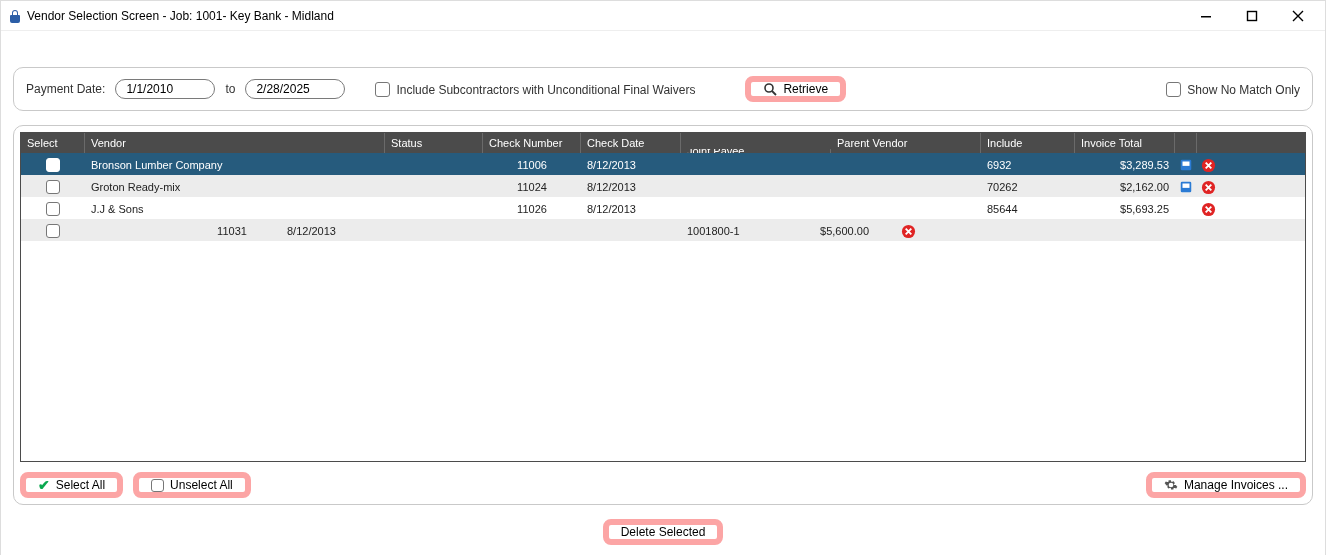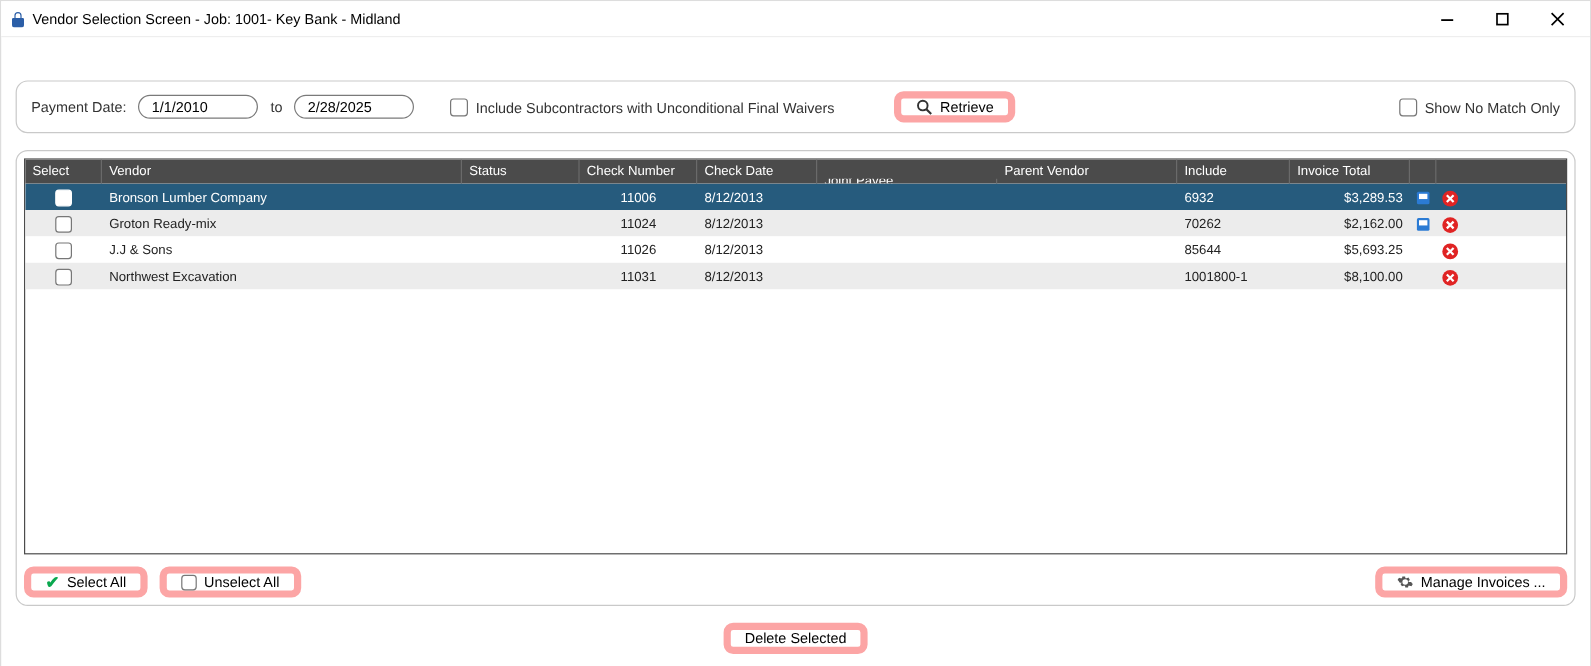--- a/index.html
+++ b/index.html
@@ -340,28 +340,27 @@
                     <circle cx="8" cy="8" r="7" fill="#e02424"></circle>
                     <path d="M5 5 L11 11 M11 5 L5 11" stroke="#fff" stroke-width="2"></path>
                   </svg>
                 </span>
               </div>
             </div>
             <div class="row alt">
               <div class="cell c-select center">
                 <span class="row-chk"></span>
               </div>
-              <div class="cell c-vendor">Northwest Excavation</div>
               <div class="cell c-status"></div>
               <div class="cell c-checknum center">11031</div>
               <div class="cell c-checkdate">8/12/2013</div>
               <div class="cell c-joint"></div>
               <div class="cell c-parent"></div>
               <div class="cell c-inv">1001800-1</div>
-              <div class="cell c-total right">$8,100.00</div>
+              <div class="cell c-total right">$5,600.00</div>
               <div class="cell c-ico1 center"></div>
               <div class="cell c-ico2 center">
                 <span class="icon-btn">
                   <svg width="15" height="15" viewBox="0 0 16 16">
                     <circle cx="8" cy="8" r="7" fill="#e02424"></circle>
                     <path d="M5 5 L11 11 M11 5 L5 11" stroke="#fff" stroke-width="2"></path>
                   </svg>
                 </span>
               </div>
             </div>

